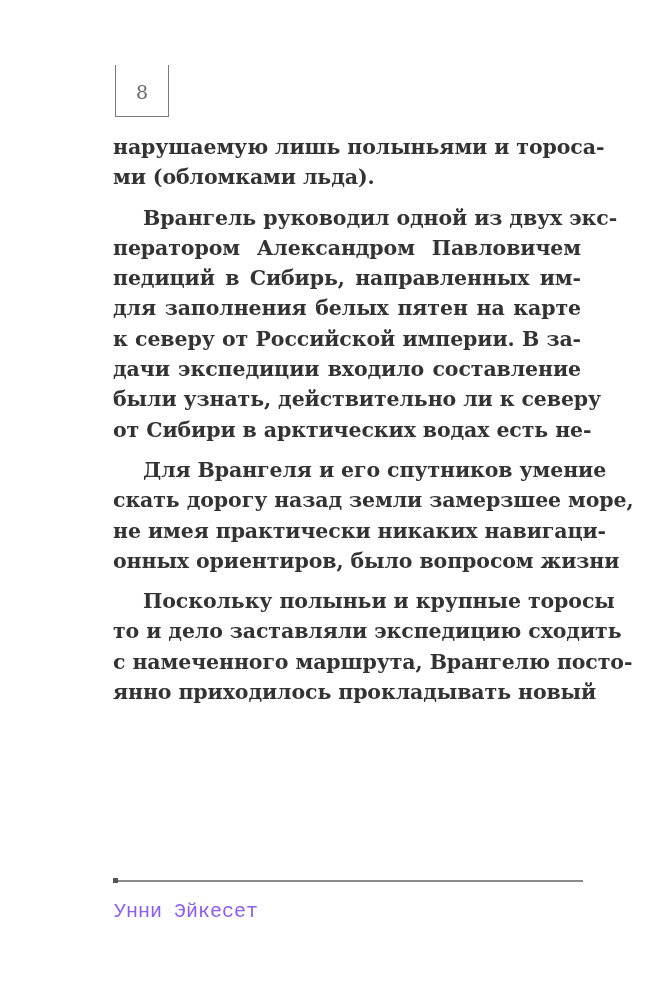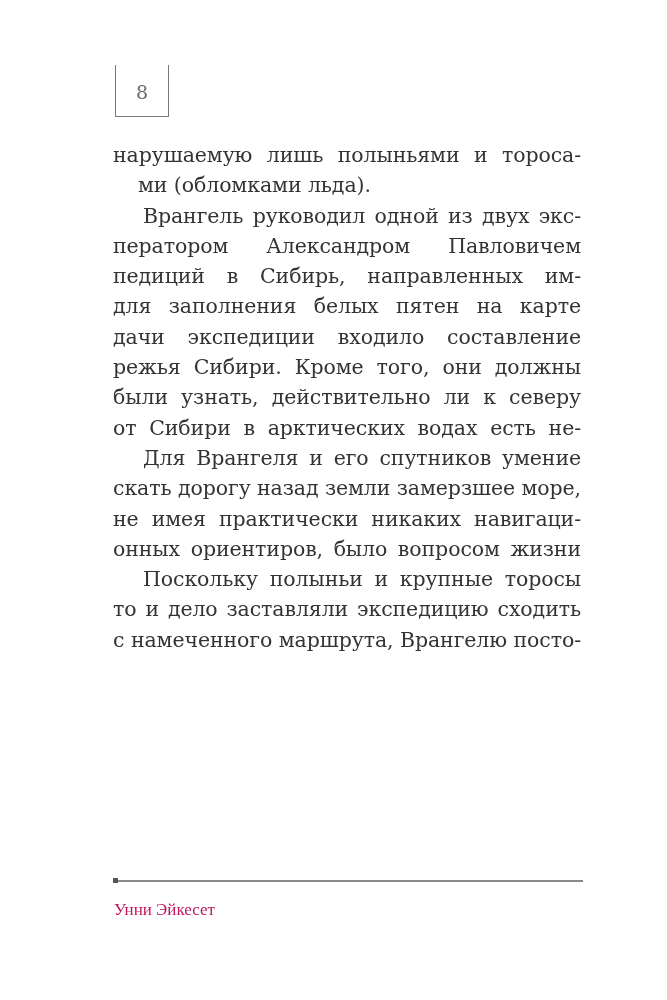--- a/index.html
+++ b/index.html
@@ -31,38 +31,39 @@
     }
     .page-number {
       font-family: "DejaVu Serif", "Liberation Serif", serif;
       font-size: 19px;
       color: #6a6a6a;
       margin-top: 2px;
     }
     .body-text {
       position: absolute;
       left: 113px;
-      top: 140px;
+      top: 132px;
       width: 468px;
+      font-weight: bold;
     }
     .line {
       height: 30.3px;
       line-height: 30.3px;
       font-size: 20.5px;
       white-space: nowrap;
       text-align: justify;
       text-align-last: justify;
       letter-spacing: -0.1px;
     }
     .line.last {
       text-align-last: left;
-      margin-left: 25px;
     }
     .line.indent {
       text-indent: 30px;
+      margin-top: 10px;
     }
     .footer-rule {
       position: absolute;
       left: 113px;
       top: 880px;
       width: 470px;
       height: 1.5px;
       background: #8a8a8a;
     }
     .footer-rule-mark {
@@ -70,47 +71,48 @@
       left: 113px;
       top: 878px;
       width: 5px;
       height: 5px;
       background: #555555;
     }
     .footer-author {
       position: absolute;
       left: 114px;
       top: 900px;
-      font-family: Liberation Serif, serif;
-      font-size: 17px;
-      color: #be185d;
+      font-family: Liberation Mono, monospace;
+      font-size: 20px;
+      color: #8b5cf6;
     }
   </style>
 </head>
 <body>
 
 <div class="page-number-box">
   <span class="page-number">8</span>
 </div>
 
 <div class="body-text">
   <div class="line">нарушаемую лишь полыньями и тороса-</div>
   <div class="line last">ми (обломками льда).</div>
   <div class="line indent">Врангель руководил одной из двух экс-</div>
   <div class="line">ператором Александром Павловичем</div>
   <div class="line">педиций в Сибирь, направленных им-</div>
   <div class="line">для заполнения белых пятен на карте</div>
+  <div class="line">к северу от Российской империи. В за-</div>
   <div class="line">дачи экспедиции входило составление</div>
-  <div class="line">режья Сибири. Кроме того, они должны</div>
   <div class="line">были узнать, действительно ли к северу</div>
   <div class="line">от Сибири в арктических водах есть не-</div>
   <div class="line indent">Для Врангеля и его спутников умение</div>
   <div class="line">скать дорогу назад земли замерзшее море,</div>
   <div class="line">не имея практически никаких навигаци-</div>
   <div class="line">онных ориентиров, было вопросом жизни</div>
   <div class="line indent">Поскольку полыньи и крупные торосы</div>
   <div class="line">то и дело заставляли экспедицию сходить</div>
   <div class="line">с намеченного маршрута, Врангелю посто-</div>
+  <div class="line">янно приходилось прокладывать новый</div>
 </div>
 
 <div class="footer-rule"></div>
 <div class="footer-rule-mark"></div>
 <div class="footer-author">Унни Эйкесет</div>
 
 </body></html>

